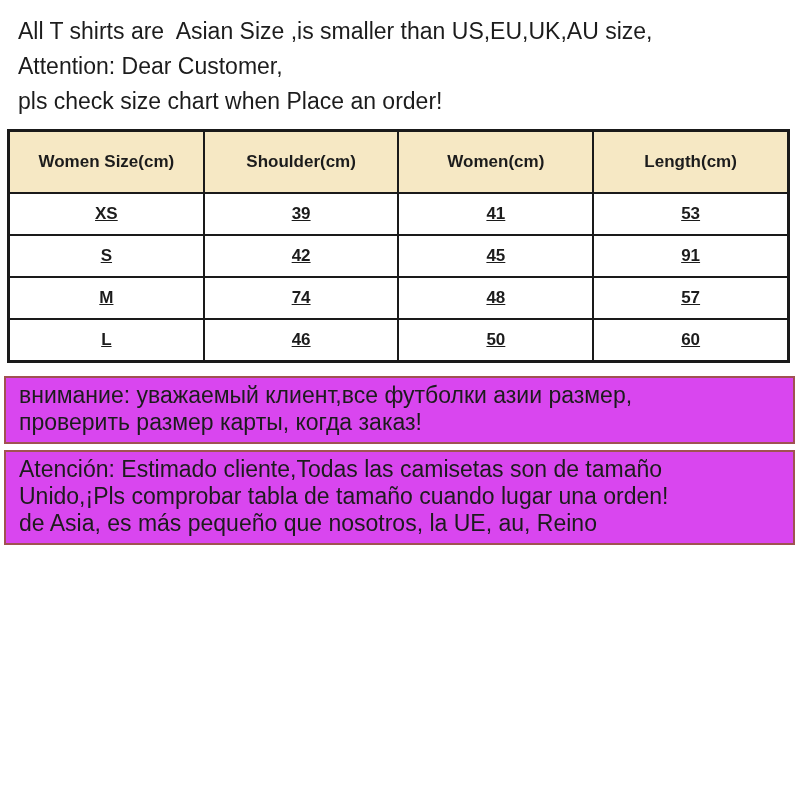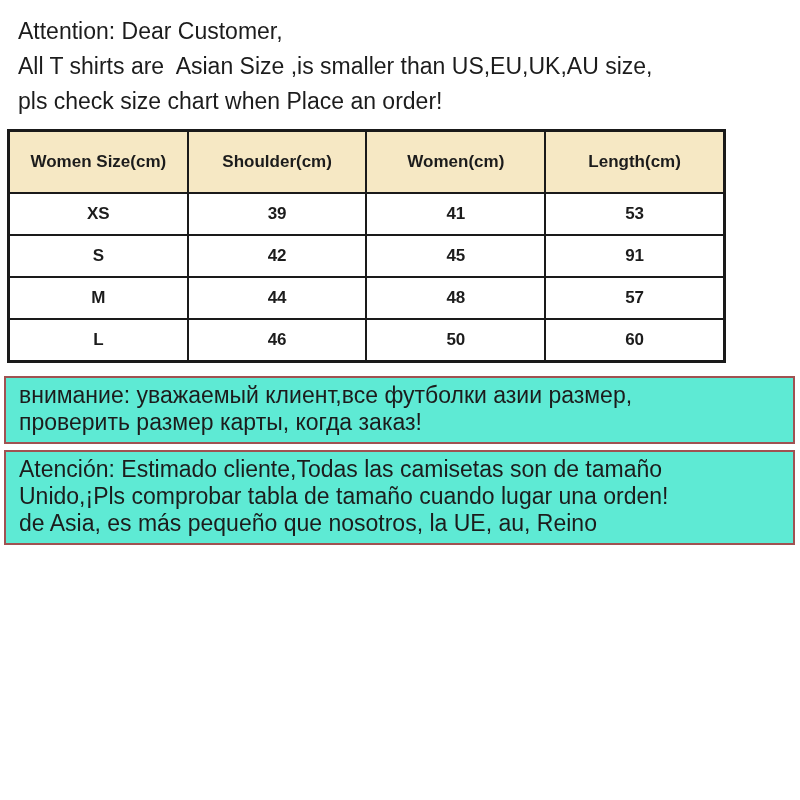--- a/index.html
+++ b/index.html
@@ -19,65 +19,66 @@
   }
   .intro-line {
     font-size: 23px;
     line-height: 35px;
     white-space: pre;
     overflow: hidden;
   }
   table.size-chart {
     border-collapse: collapse;
     table-layout: fixed;
-    width: 719px;
+    width: 783px;
     margin: 10px 0 0 7px;
     border: 3px solid var(--table-border, #1a1a1a);
   }
   table.size-chart th,
   table.size-chart td {
     border: 2px solid var(--table-border, #1a1a1a);
     text-align: center;
     vertical-align: middle;
     font-weight: bold;
     font-size: 17px;
     width: 25%;
     padding: 0;
   }
   table.size-chart th {
     background: var(--header-bg, #f6e8c4);
     height: 60px;
   }
   table.size-chart td {
     height: 40px;
+    text-decoration: underline;
   }
   .notices {
     margin: 13px 5px 0 4px;
   }
   .notice {
     border: 2px solid var(--notice-border, #a05252);
-    background: #5eead4;
+    background: #d946ef;
     margin-bottom: 6px;
     padding: 4px 10px 6px 13px;
   }
   .notice-line {
     font-size: 23px;
     line-height: 27px;
     white-space: pre;
     overflow: hidden;
   }
 </style>
 </head>
 <body>
 
 <div>
 
   <div class="intro">
+    <div class="intro-line">All T shirts are  Asian Size ,is smaller than US,EU,UK,AU size,</div>
     <div class="intro-line">Attention: Dear Customer,</div>
-    <div class="intro-line">All T shirts are  Asian Size ,is smaller than US,EU,UK,AU size,</div>
     <div class="intro-line">pls check size chart when Place an order!</div>
   </div>
 
   <table class="size-chart">
     <thead>
       <tr>
         <th>Women Size(cm)</th>
         <th>Shoulder(cm)</th>
         <th>Women(cm)</th>
         <th>Length(cm)</th>
@@ -91,21 +92,21 @@
         <td>53</td>
       </tr>
       <tr>
         <td>S</td>
         <td>42</td>
         <td>45</td>
         <td>91</td>
       </tr>
       <tr>
         <td>M</td>
-        <td>44</td>
+        <td>74</td>
         <td>48</td>
         <td>57</td>
       </tr>
       <tr>
         <td>L</td>
         <td>46</td>
         <td>50</td>
         <td>60</td>
       </tr>
     </tbody>

